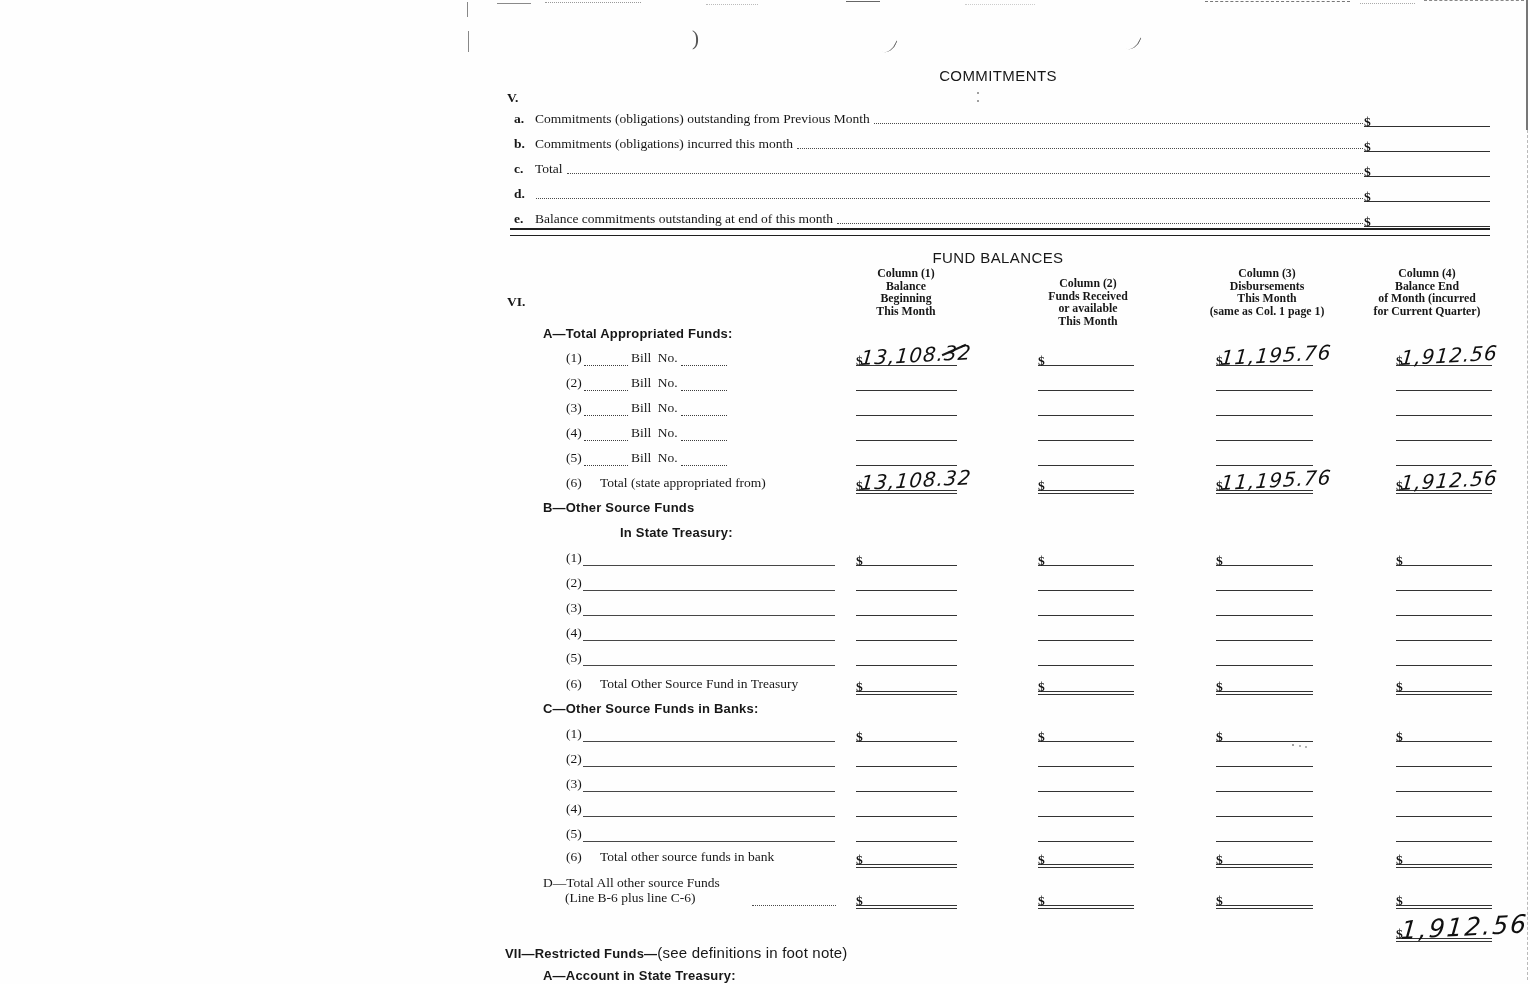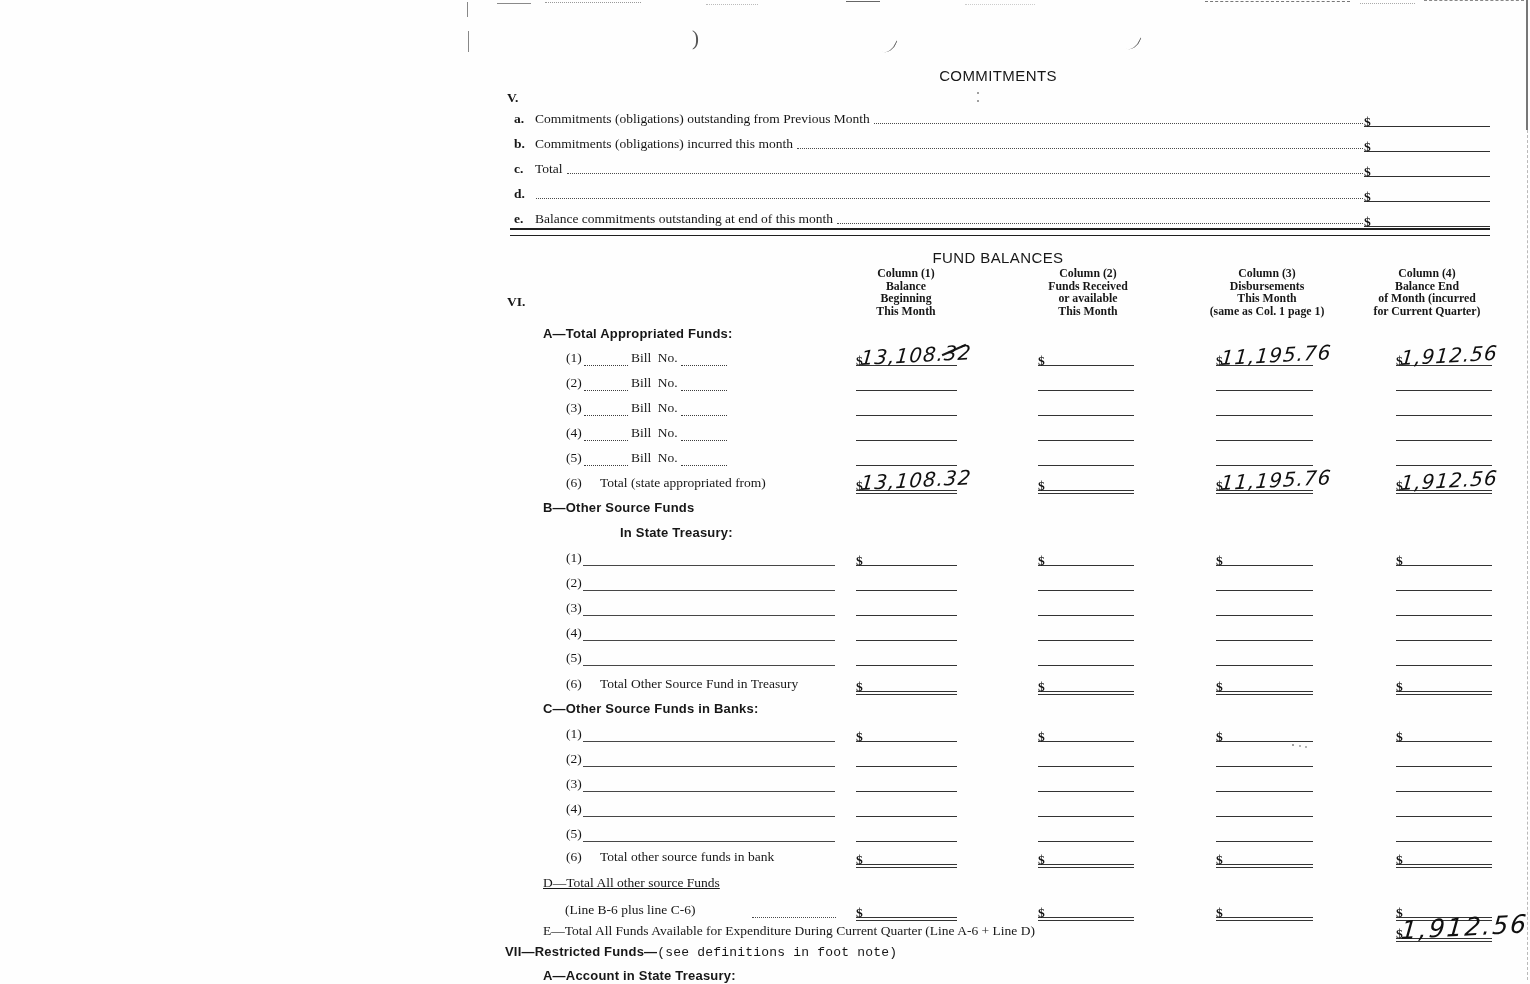--- a/index.html
+++ b/index.html
@@ -133,21 +133,21 @@
 
   <div class="bigtitle" style="left:898px;top:249px;">FUND BALANCES</div>
   <div class="secnum" style="left:507px;top:294px;">VI.</div>
 
   <div class="colh" style="left:831px;top:267px;width:150px;">
     <div>Column (1)</div>
     <div>Balance</div>
     <div>Beginning</div>
     <div>This Month</div>
   </div>
-  <div class="colh" style="left:1013px;top:267px;width:150px;">
+  <div class="colh" style="left:1013px;top:277px;width:150px;">
     <div>Column (2)</div>
     <div>Funds Received</div>
     <div>or available</div>
     <div>This Month</div>
   </div>
   <div class="colh" style="left:1182px;top:267px;width:170px;">
     <div>Column (3)</div>
     <div>Disbursements</div>
     <div>This Month</div>
     <div>(same as Col. 1 page 1)</div>
@@ -372,44 +372,43 @@
         <i class="ds">$</i>
       </span>
     <span class="cell c3 tot">
         <i class="ds">$</i>
       </span>
     <span class="cell c4 tot">
         <i class="ds">$</i>
       </span>
   </div>
 
-  <div class="serifh" style="left:543px;top:875px;text-decoration:underline;">D—Total All other source Funds</div>
-  <div class="fbrow" style="top:886px;margin-top:12px;">
+  <div class="serifh" style="left:543px;top:875px;">D—Total All other source Funds</div>
+  <div class="fbrow" style="top:886px;">
     <span class="dsub">(Line B-6 plus line C-6)</span>
     <span class="dlead"></span>
     <span class="cell c1 tot">
         <i class="ds">$</i>
       </span>
     <span class="cell c2 tot">
         <i class="ds">$</i>
       </span>
     <span class="cell c3 tot">
         <i class="ds">$</i>
       </span>
     <span class="cell c4 tot">
         <i class="ds">$</i>
       </span>
   </div>
 
   <div class="fbrow" style="top:919px;">
-    <span class="elab">E—Total All Funds Available for Expenditure During Current Quarter (Line A-6 + Line D)</span>
     <span class="cell c4 tot">
         <i class="ds">$</i>
         <b class="hw big">1,912.56</b>
       </span>
   </div>
 
   <div class="sech" style="left:505px;top:944px;">
-    <span>VII—Restricted Funds—</span><span style="font-family:Liberation Mono, monospace;font-weight:normal;font-size:13px;">(see definitions in foot note)</span>
+    <span>VII—Restricted Funds—</span><span style="font-family:Liberation Sans, sans-serif;font-weight:normal;font-size:15px;">(see definitions in foot note)</span>
   </div>
   <div class="sech" style="left:543px;top:968px;">A—Account in State Treasury:</div>
 
 </div>
 
 </body></html>

